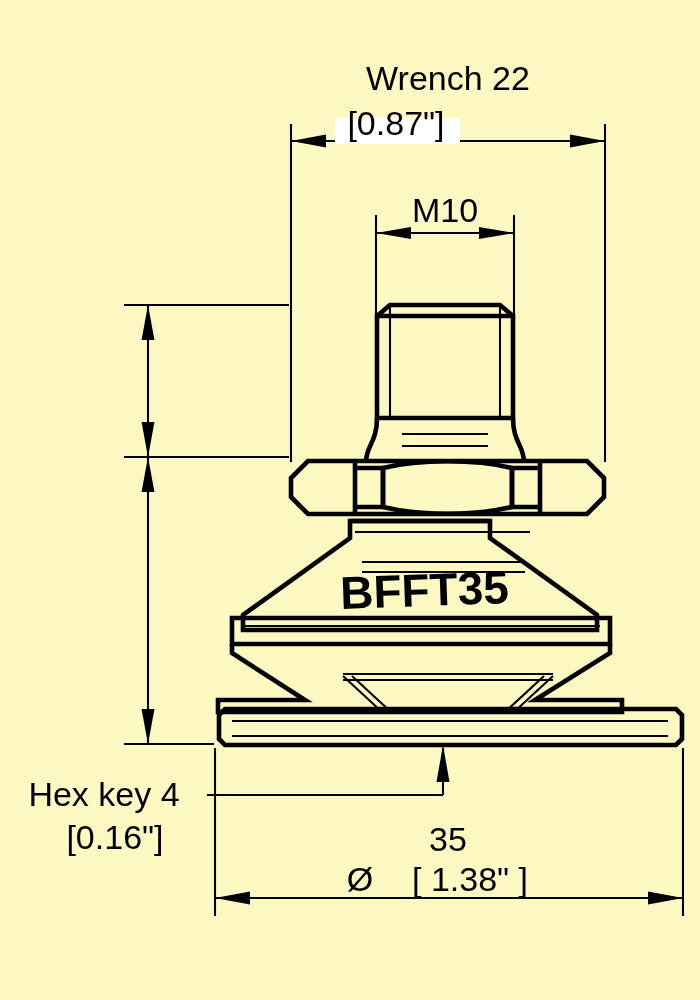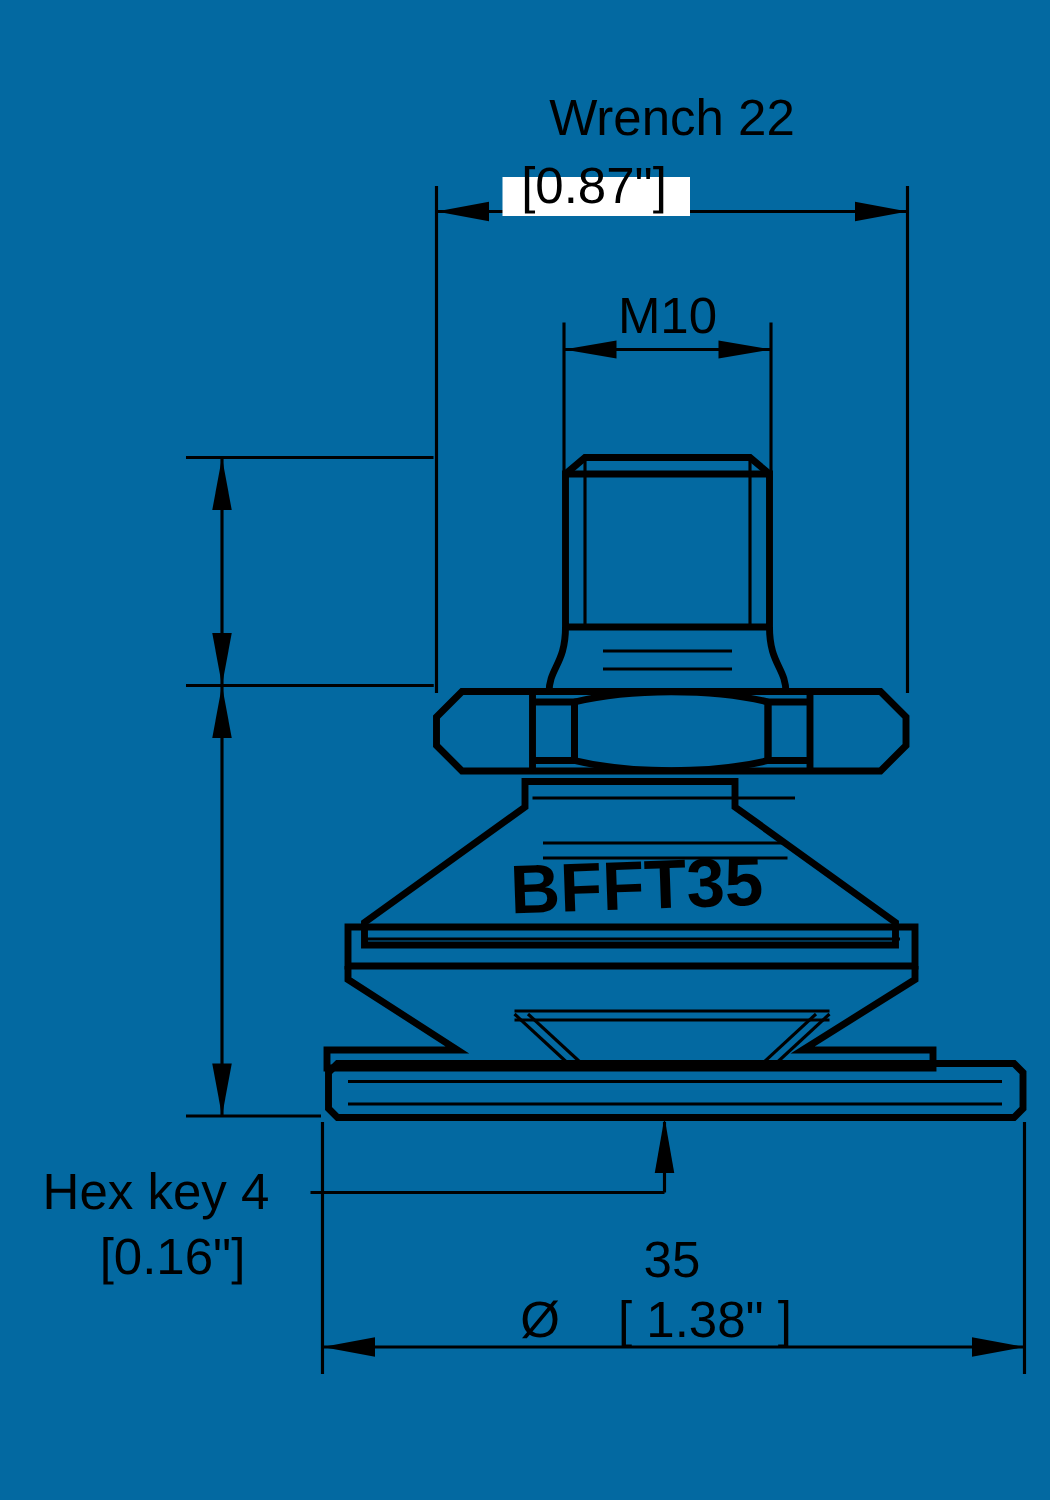--- a/index.html
+++ b/index.html
@@ -10,21 +10,21 @@
   body {
     width: 700px;
     height: 1000px;
     font-family: "Liberation Sans", sans-serif;
     overflow: hidden;
   }
   #drawing-root {
     position: relative;
     width: 700px;
     height: 1000px;
-    background: #0369a1;
+    background: #fef9c3;
   }
   svg#technical-drawing {
     display: block;
     width: 700px;
     height: 1000px;
   }
   .dim-text {
     font-family: "Liberation Sans", sans-serif;
     font-size: 34px;
     fill: #000000;

